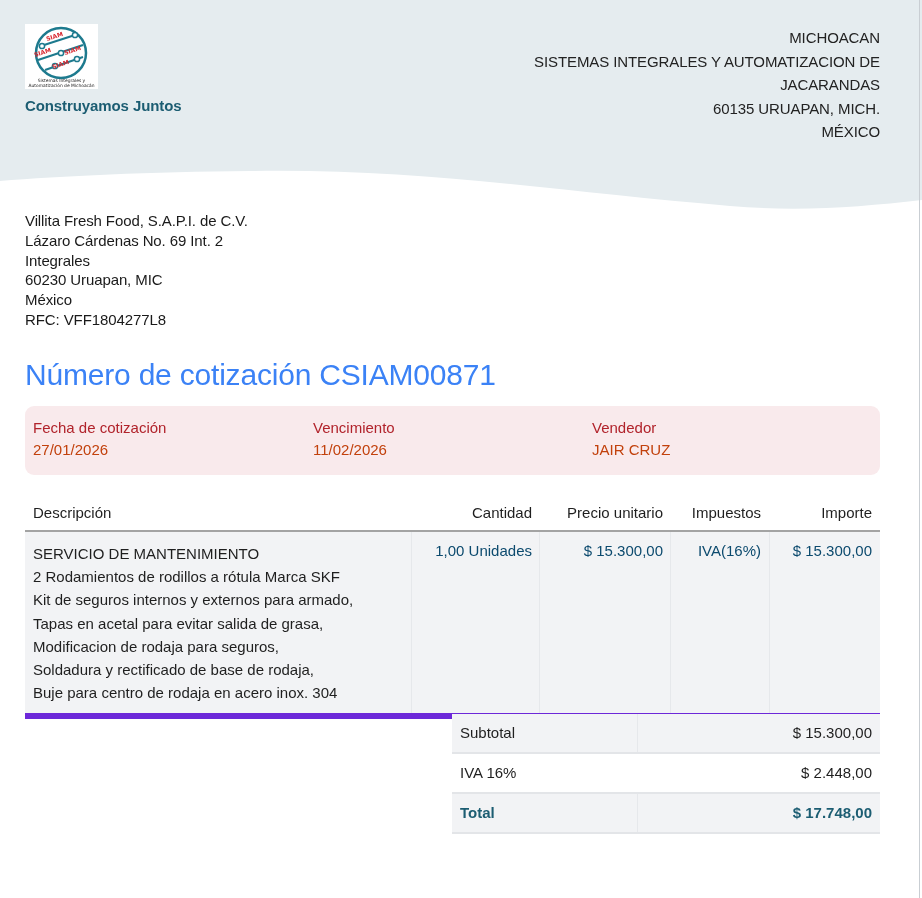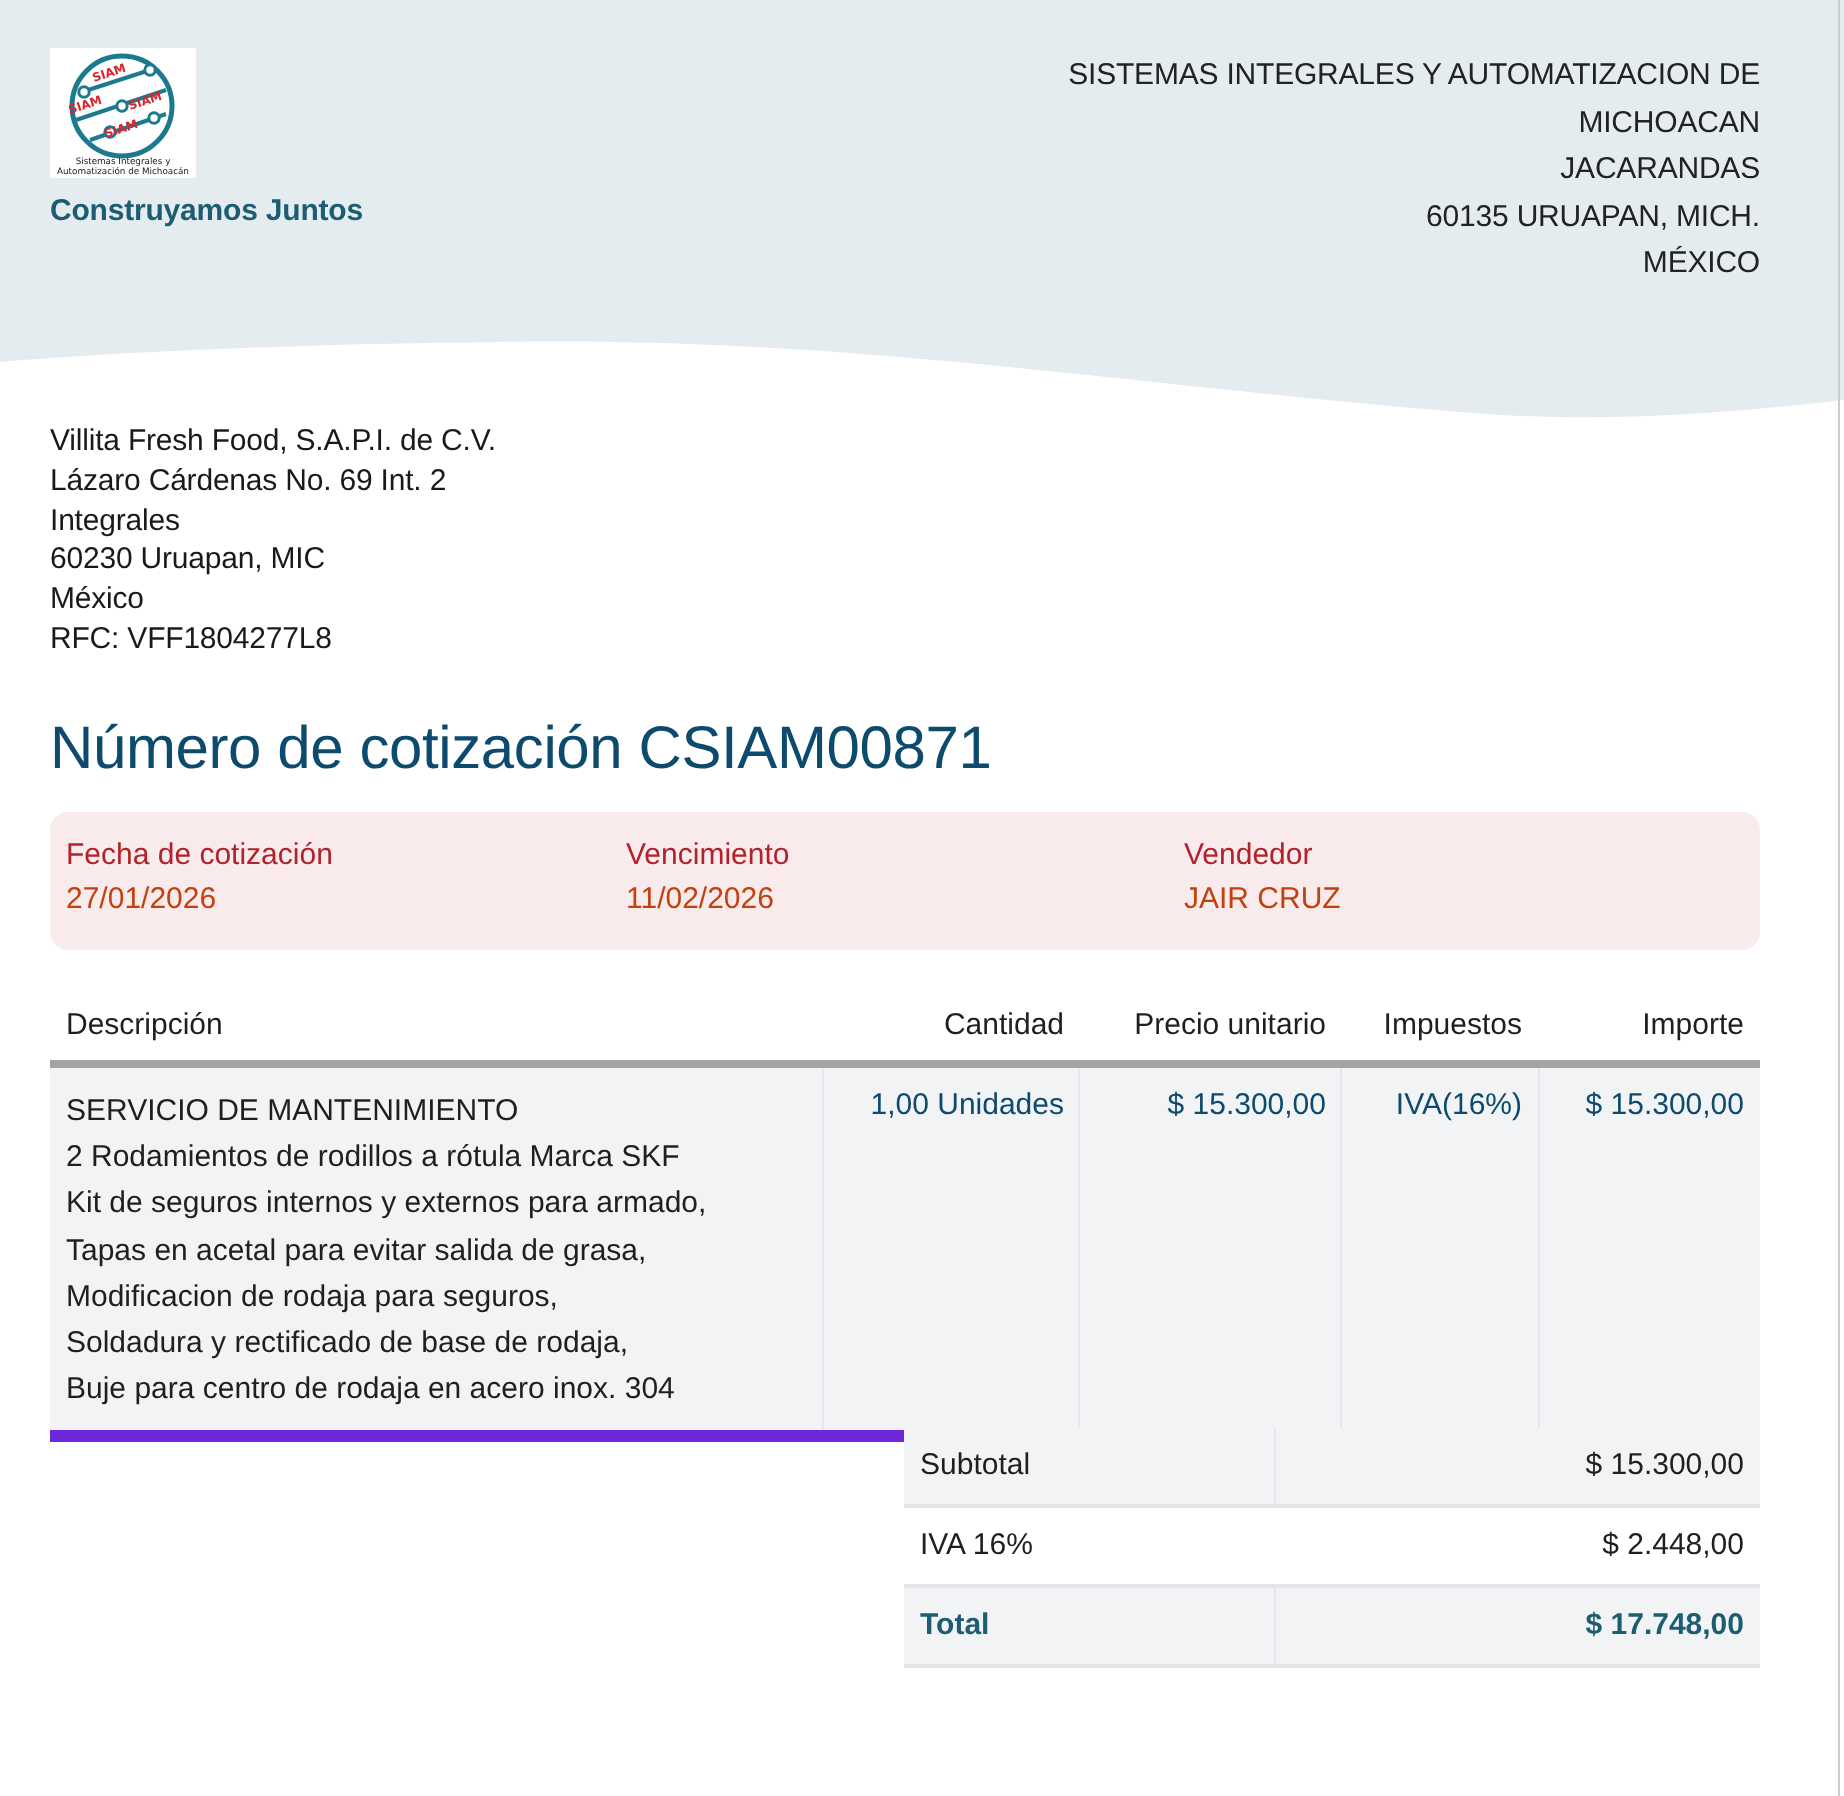--- a/index.html
+++ b/index.html
@@ -16,31 +16,31 @@
   .logo-box { position: absolute; left: 25px; top: 24px; width: 73px; height: 65px; background: #fff; }
   .logo-box svg { display: block; }
   .tagline { position: absolute; left: 25px; top: 97px; font-size: 15px; font-weight: bold; color: #1c5d72; letter-spacing: -0.1px; }
 
   .company { position: absolute; right: 42px; top: 26px; text-align: right; font-size: 15px; line-height: 23.6px; color: #222; letter-spacing: -0.1px; }
   .company div { white-space: nowrap; }
 
   
   .customer { position: absolute; left: 25px; top: 211px; font-size: 15px; line-height: 19.8px; color: #1a1a1a; letter-spacing: -0.1px; }
 
-  .title { position: absolute; left: 25px; top: 358px; font-size: 30px; color: #0c4a6e; letter-spacing: -0.2px; white-space: nowrap; }
+  .title { position: absolute; left: 25px; top: 358px; font-size: 30px; color: #3b82f6; letter-spacing: -0.2px; white-space: nowrap; }
 
   
   .info { position: absolute; left: 25px; top: 406px; width: 855px; height: 69px; background: #f9eaec; border-radius: 9px; }
   .info .col { position: absolute; top: 11px; font-size: 15px; line-height: 22px; }
   .info .lbl { color: #b1232b; }
   .info .val { color: #c2410c; }
 
   
   .tbl { position: absolute; left: 25px; top: 492px; width: 855px; }
-  .thead { position: relative; height: 38px; border-bottom: 4px solid #a3a3a3; font-size: 15px; }
+  .thead { position: relative; height: 38px; border-bottom: 2px solid #a3a3a3; font-size: 15px; }
   .th { position: absolute; top: 12px; color: #1f1f1f; white-space: nowrap; }
   .trow { position: relative; height: 181px; background: #f2f3f5; border-bottom: 6px solid #6d28d9; font-size: 15px; }
   .vline { position: absolute; top: 0; bottom: 0; width: 1px; background: #e6e8eb; }
   .desc { position: absolute; left: 8px; top: 10px; line-height: 23.2px; color: #1f1f1f; }
   .cell { position: absolute; top: 10px; white-space: nowrap; color: #0c4a6e; }
 
   .totals { position: absolute; left: 452px; top: 714px; width: 428px; font-size: 15px; }
   .trow2 { position: relative; height: 38px; border-bottom: 2px solid #e3e5e8; }
   .trow2.gray { background: #f2f3f5; }
   .trow2 .vl { position: absolute; left: 185px; top: 0; bottom: 0; width: 1px; background: #e6e8eb; }
@@ -71,22 +71,22 @@
     <text x="10" y="33" font-size="6" fill="#d7262e" font-family="DejaVu Sans, sans-serif" font-weight="bold" transform="rotate(-18 10 33)">SIAM</text>
     <text x="40" y="31" font-size="6" fill="#d7262e" font-family="DejaVu Sans, sans-serif" font-weight="bold" transform="rotate(-18 40 31)">SIAM</text>
     <text x="28" y="45" font-size="6" fill="#d7262e" font-family="DejaVu Sans, sans-serif" font-weight="bold" transform="rotate(-18 28 45)">SIAM</text>
     <text x="36.5" y="58" font-size="4.4" fill="#222" text-anchor="middle" font-family="DejaVu Sans, sans-serif">Sistemas Integrales y</text>
     <text x="36.5" y="63" font-size="4.4" fill="#222" text-anchor="middle" font-family="DejaVu Sans, sans-serif">Automatización de Michoacán</text>
   </svg>
 </div>
 <div class="tagline">Construyamos Juntos</div>
 
 <div class="company">
+  <div>MICHOACAN</div>
   <div>SISTEMAS INTEGRALES Y AUTOMATIZACION DE</div>
-  <div>MICHOACAN</div>
   <div>JACARANDAS</div>
   <div>60135 URUAPAN, MICH.</div>
   <div>MÉXICO</div>
 </div>
 
 <div class="customer">
   <div>Villita Fresh Food, S.A.P.I. de C.V.</div>
   <div>Lázaro Cárdenas No. 69 Int. 2</div>
   <div>Integrales</div>
   <div>60230 Uruapan, MIC</div>

